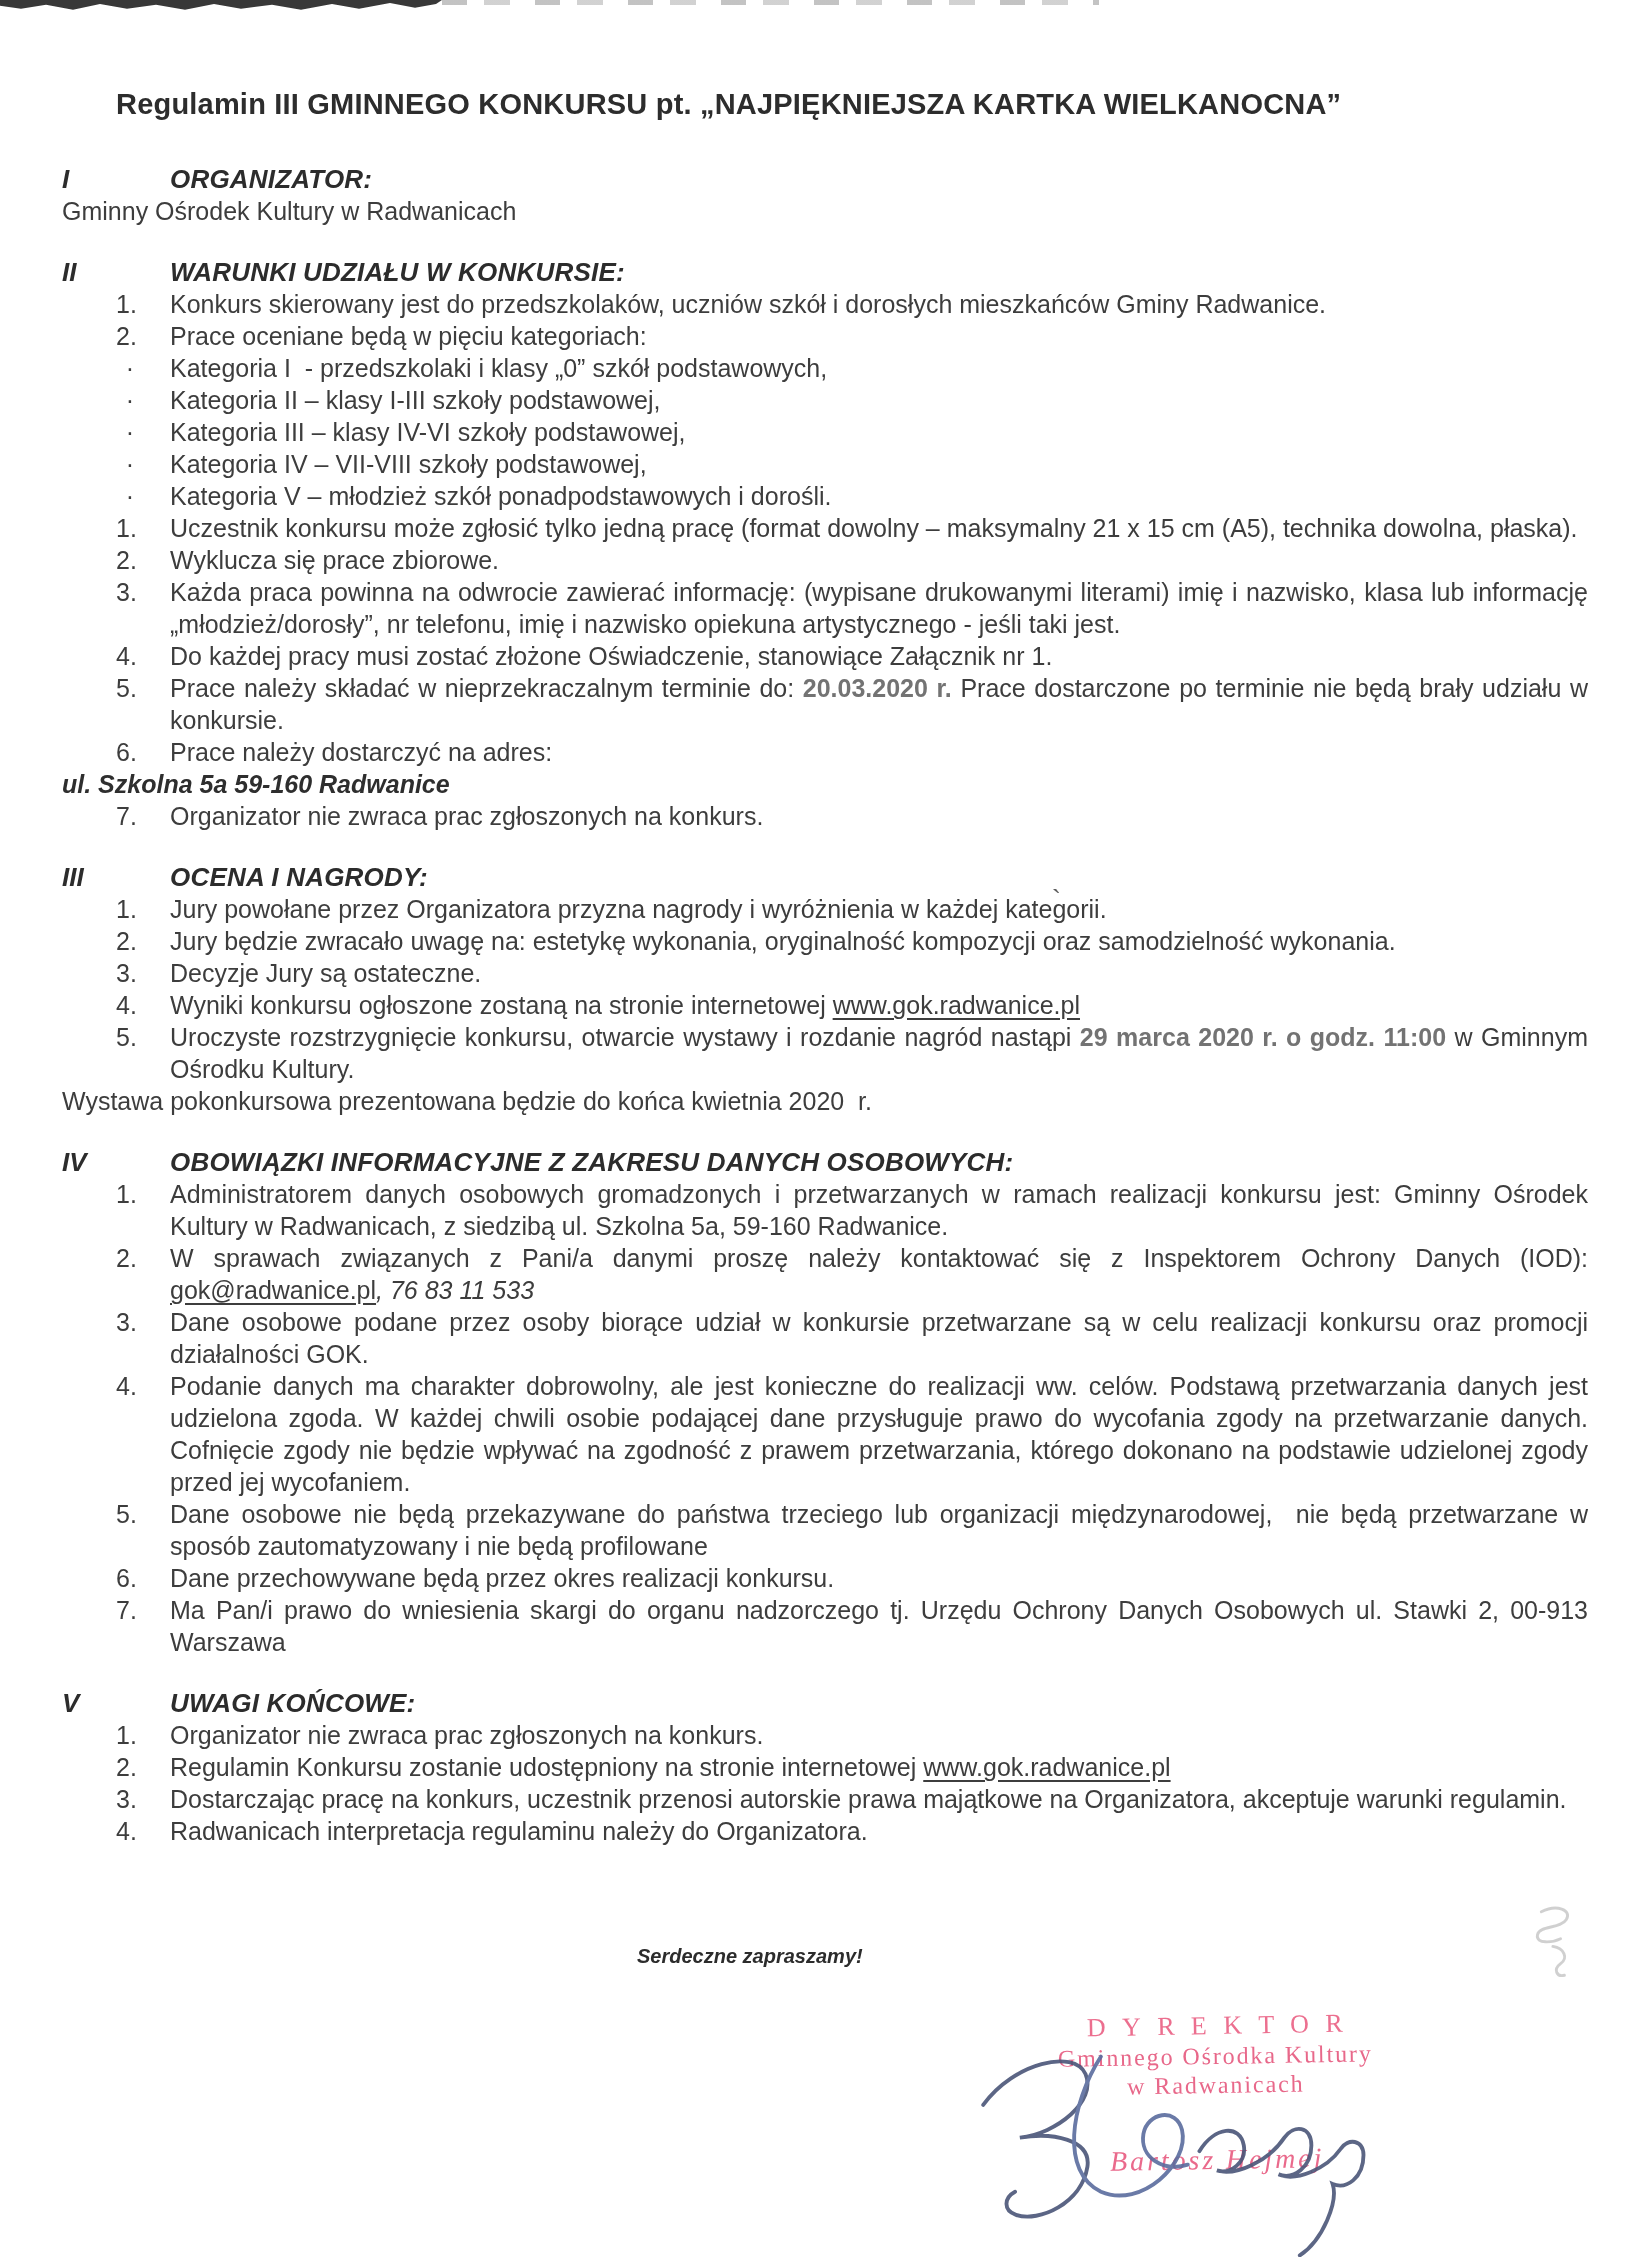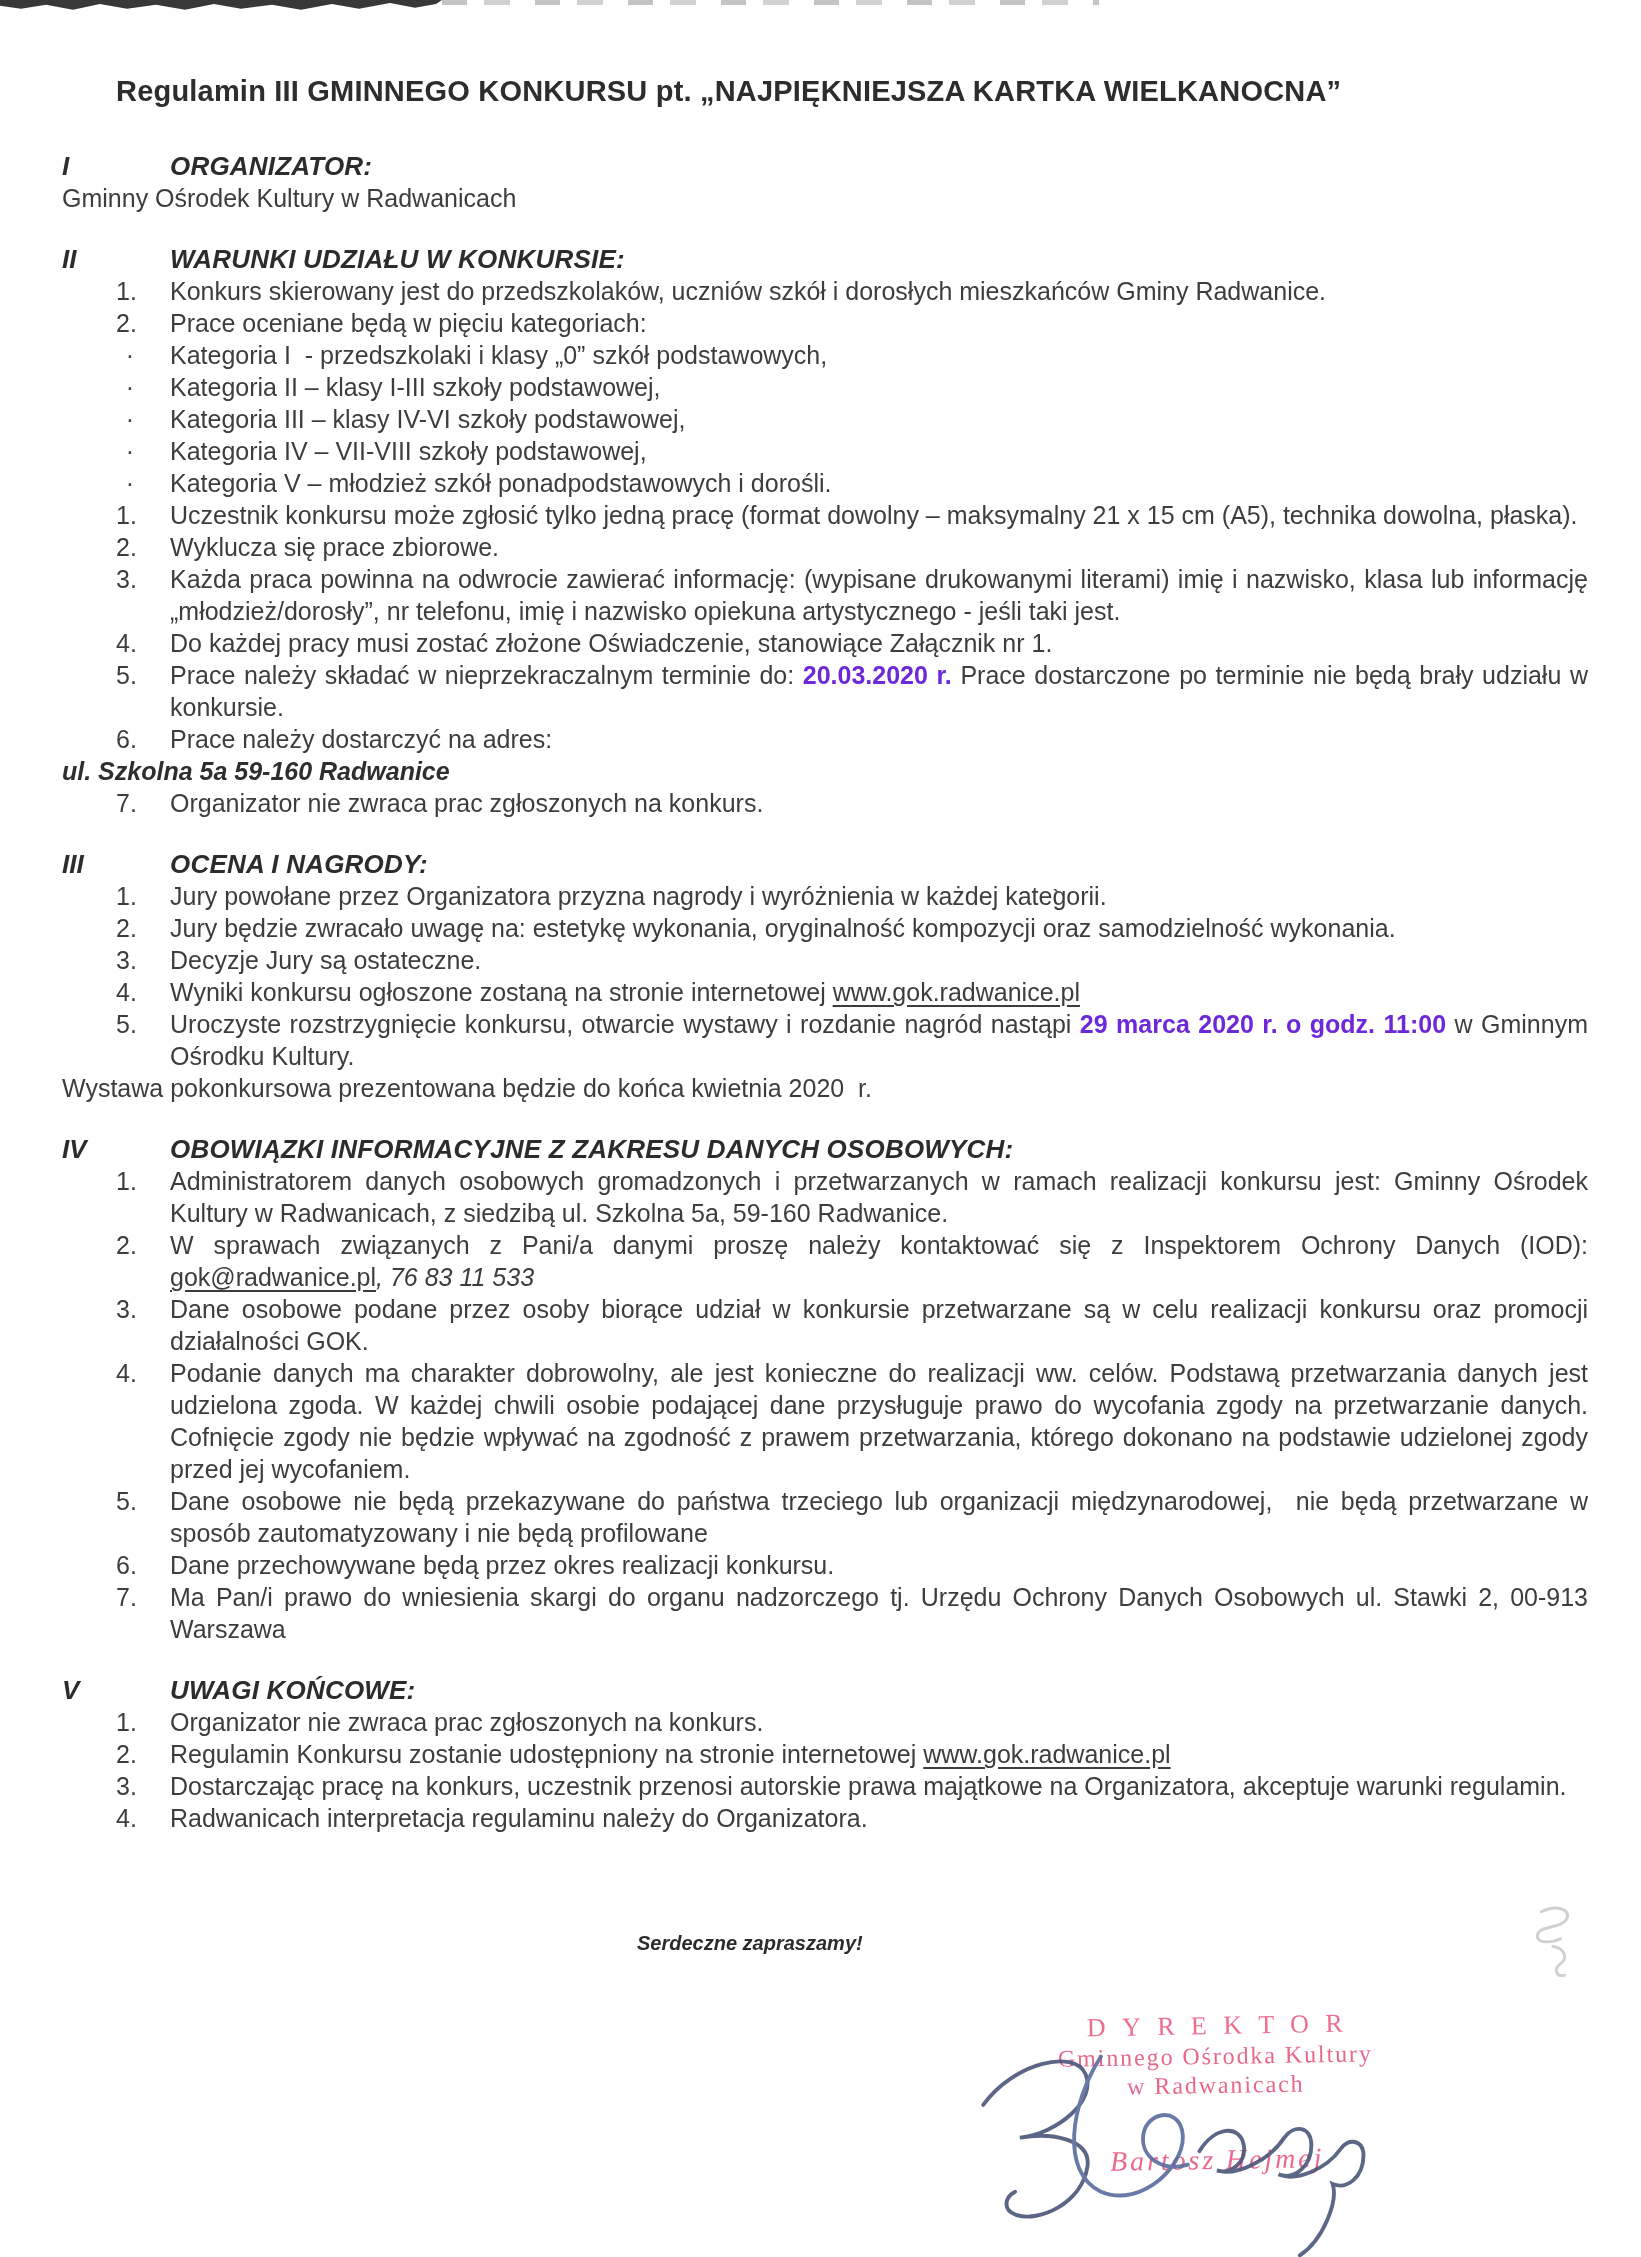--- a/index.html
+++ b/index.html
@@ -1,39 +1,39 @@
 <!DOCTYPE html>
 <html><head>
 <meta charset="utf-8">
 <style>
   html,body{margin:0;padding:0;}
   body{
     width:1641px;height:2257px;background:#ffffff;position:relative;
     font-family:"Liberation Sans",sans-serif;font-size:25px;line-height:32px;
     color:#3d3d3d;overflow:hidden;
   }
-  .page{position:absolute;inset:0;padding:60px 53px 0 62px;box-sizing:border-box;}
+  .page{position:absolute;inset:0;padding:60px 53px 0 62px;box-sizing:border-box;margin-top:13px;}
   .doc-title{
     font-weight:bold;font-size:29px;line-height:33px;color:#2d2d2d;
     margin:15.4px 0 0 54px;letter-spacing:0.2px;white-space:nowrap;
   }
   .doc-section{margin-top:29px;}
   .doc-section.first{margin-top:42px;}
   .sec-head{display:flex;font-weight:bold;font-style:italic;font-size:26px;color:#2c2c2c;}
   .sec-num{flex:none;width:108px;}
   .sec-title{flex:1;letter-spacing:0.2px;}
   .li{display:flex;align-items:flex-start;}
   .li .marker{flex:none;width:54px;margin-left:54px;}
   .li.bullet .marker{padding-left:9.7px;box-sizing:border-box;}
   .li-text{flex:1;min-width:0;}
   .li-text.justify{text-align:justify;text-align-last:left;}
   .para{margin:0;}
   .para.address{font-weight:bold;font-style:italic;color:#2e2e2e;}
   .para.cont{margin-left:97px;}
-  .run.bold{font-weight:bold;color:#6d28d9;}
+  .run.bold{font-weight:bold;color:#737373;}
   .run.underline{text-decoration:underline;text-underline-offset:3.9px;}
   .run.italic{font-style:italic;}
   .closing{margin:93px 0 0 575px;font-weight:bold;font-style:italic;font-size:20px;color:#2c2c2c;}
   
   .stamp{
     position:absolute;left:1025px;top:2010px;width:382px;text-align:center;
     font-family:"Liberation Serif",serif;color:#e8688a;transform:rotate(-1deg);
   }
   .stamp .role{font-size:26px;line-height:32px;letter-spacing:16.4px;padding-left:16.4px;color:#ec6f8f;}
   .stamp .org1,.stamp .org2{font-size:24px;line-height:29px;letter-spacing:1.9px;}

